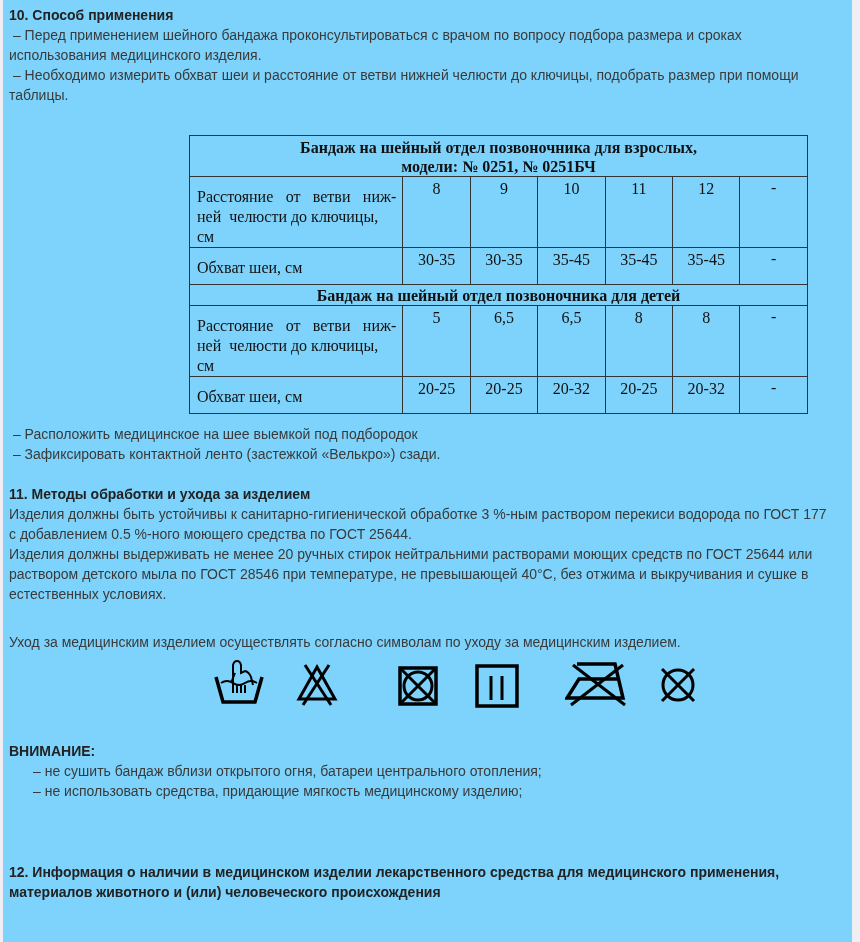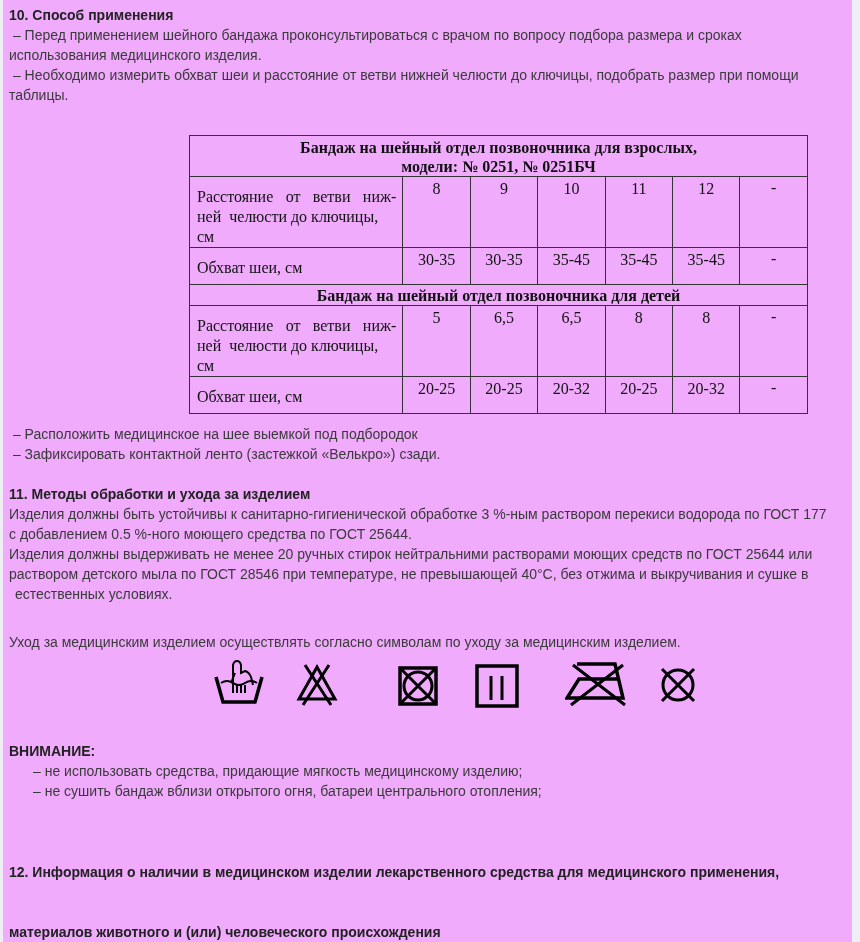--- a/index.html
+++ b/index.html
@@ -5,21 +5,21 @@
     html, body { margin: 0; padding: 0; }
     body {
       width: 860px; height: 942px; overflow: hidden;
       background: #efeef5;
       position: relative;
       font-family: "Liberation Sans", sans-serif;
       color: #333333;
     }
     .page {
       position: absolute; left: 3px; top: 0; width: 849px; height: 942px;
-      background: #f0abfc;
+      background: #7dd3fc;
     }
     .txt { font-size: 14px; line-height: 20px; color: #3a3a3a; }
     .h { font-size: 14px; line-height: 20px; font-weight: bold; color: #222; }
     .abs { position: absolute; }
 
     
     .tbl {
       position: absolute; left: 186px; top: 135px; width: 619px;
       border-collapse: collapse;
       font-family: "Liberation Serif", serif; font-size: 16px; color: #111;
@@ -106,21 +106,21 @@
     </table>
 
   <div class="abs txt" style="left:6px;top:424px;white-space:pre;"> – Расположить медицинское на шее выемкой под подбородок</div>
   <div class="abs txt" style="left:6px;top:444px;white-space:pre;"> – Зафиксировать контактной ленто (застежкой «Велькро») сзади.</div>
 
   <div class="abs h" style="left:6px;top:484px;">11. Методы обработки и ухода за изделием</div>
   <div class="abs txt" style="left:6px;top:504px;white-space:nowrap;">Изделия должны быть устойчивы к санитарно-гигиенической обработке 3 %-ным раствором перекиси водорода по ГОСТ 177</div>
   <div class="abs txt" style="left:6px;top:524px;">с добавлением 0.5 %-ного моющего средства по ГОСТ 25644.</div>
   <div class="abs txt" style="left:6px;top:544px;white-space:nowrap;">Изделия должны выдерживать не менее 20 ручных стирок нейтральними растворами моющих средств по ГОСТ 25644 или</div>
   <div class="abs txt" style="left:6px;top:564px;white-space:nowrap;">раствором детского мыла по ГОСТ 28546 при температуре, не превышающей 40°С, без отжима и выкручивания и сушке в</div>
-  <div class="abs txt" style="left:12px;top:584px;">естественных условиях.</div>
+  <div class="abs txt" style="left:6px;top:584px;">естественных условиях.</div>
   <div class="abs txt" style="left:6px;top:604px;margin-top:28px;">Уход за медицинским изделием осуществлять согласно символам по уходу за медицинским изделием.</div>
 
   <div class="icons">
 
     <svg class="icon" style="left:210px;top:0px;" width="52" height="52" viewBox="0 0 52 52">
       <path d="M3 22 L10 47 L42 47 L49 22" fill="none" stroke="#000" stroke-width="3.5"></path>
       <path d="M8 28 Q14 24 20 28 Q26 32 32 28 Q38 24 44 28" fill="none" stroke="#000" stroke-width="2"></path>
       <path d="M20 34 L20 10 Q21 6 24 6 Q27 6 28 10 L28 18 L32 16 Q36 17 38 22 L40 30 M22 18 L18 28 M24 30 L24 38 M28 30 L28 38 M32 30 L32 38 M20 32 L20 38" fill="none" stroke="#000" stroke-width="2"></path>
     </svg>
 
@@ -151,19 +151,19 @@
 
     <svg class="icon" style="left:655px;top:10px;" width="40" height="40" viewBox="0 0 40 40">
       <circle cx="20" cy="20" r="15" fill="none" stroke="#000" stroke-width="3"></circle>
       <line x1="4" y1="4" x2="36" y2="36" stroke="#000" stroke-width="3"></line>
       <line x1="36" y1="4" x2="4" y2="36" stroke="#000" stroke-width="3"></line>
     </svg>
   </div>
 
   <div class="abs h" style="left:6px;top:741px;">ВНИМАНИЕ:</div>
   <div class="warn-list">
+    <div class="txt">– не сушить бандаж вблизи открытого огня, батареи центрального отопления;</div>
     <div class="txt">– не использовать средства, придающие мягкость медицинскому изделию;</div>
-    <div class="txt">– не сушить бандаж вблизи открытого огня, батареи центрального отопления;</div>
   </div>
 
   <div class="abs h" style="left:6px;top:862px;white-space:nowrap;">12. Информация о наличии в медицинском изделии лекарственного средства для медицинского применения,</div>
-  <div class="abs h" style="left:6px;top:922px;">материалов животного и (или) человеческого происхождения</div>
+  <div class="abs h" style="left:6px;top:882px;">материалов животного и (или) человеческого происхождения</div>
 </div>
 
 </body></html>

